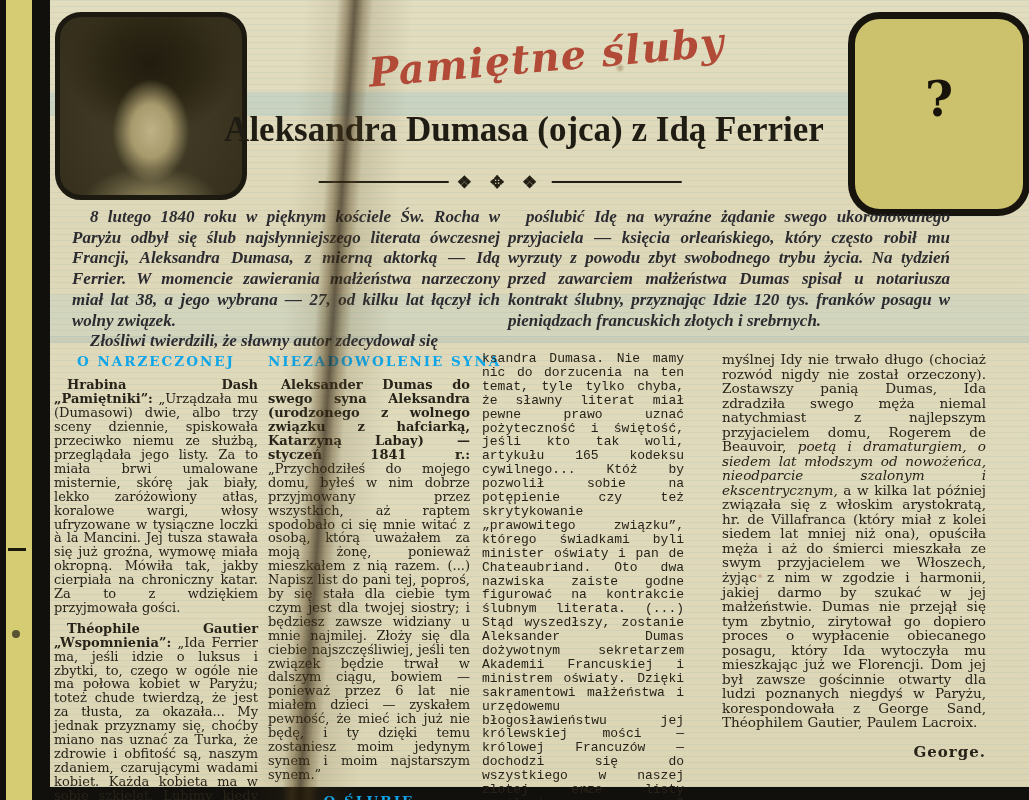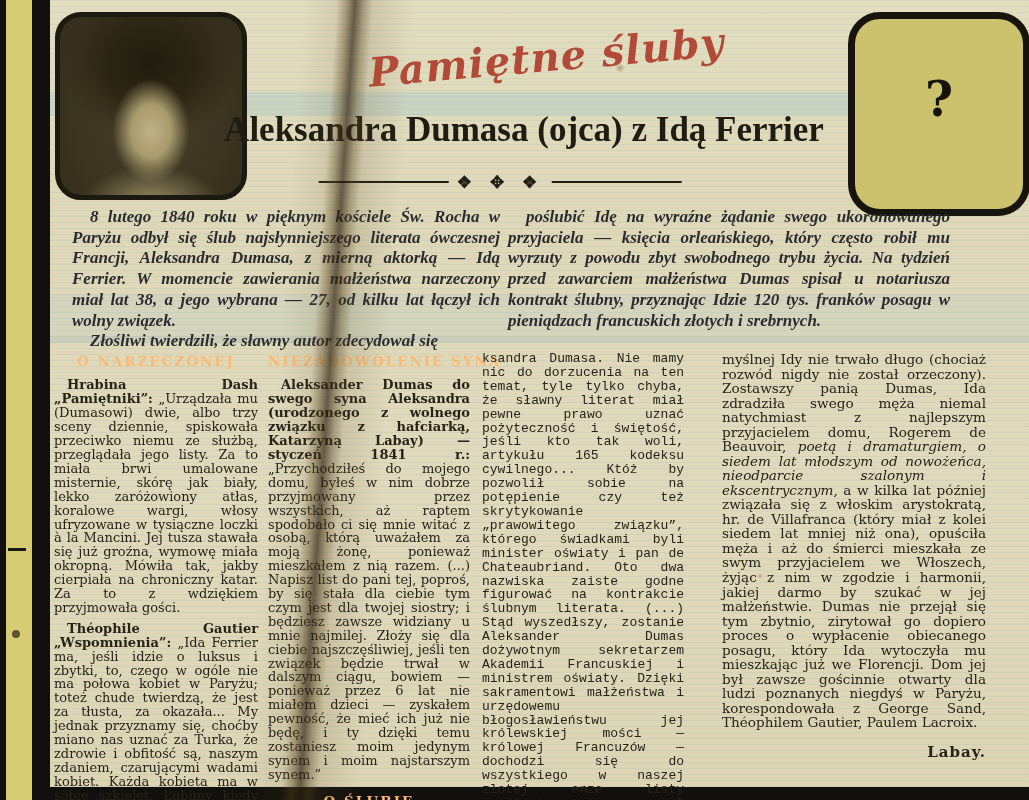--- a/index.html
+++ b/index.html
@@ -84,21 +84,21 @@
   .col{position:absolute;top:352px;bottom:16px;color:#272319;
     font-family:"DejaVu Serif",serif;font-size:13px;line-height:1.07;
     text-align:justify;z-index:6;}
   .col1{left:54px;width:204px;}
   .col2{left:268px;width:202px;}
   .col3{left:482px;width:202px;font-family:Liberation Mono, monospace;}
   .col4{left:722px;width:264px;font-size:13.6px;}
   .col p{margin:0 0 7px 0;text-indent:13px;}
   .sec-header{
     font-family:"DejaVu Serif",serif;font-weight:bold;font-size:13.5px;
-    letter-spacing:2px;color:#fdba74;text-align:center;margin:2px 0 10px 0;
+    letter-spacing:2px;color:#0ea5e9;text-align:center;margin:2px 0 10px 0;
     white-space:nowrap;
   }
   .sec-header.mid{margin-top:12px;}
   b.lead-in{font-weight:bold;margin-top:24px;}
   .stars{text-align:center;font-weight:bold;font-size:15px;letter-spacing:6px;margin:10px 0 8px 0;color:#272319;}
   .ital{font-style:italic;}
   .signature{text-align:right;font-weight:bold;font-size:15px;margin-top:14px;letter-spacing:1px;}
 </style>
 </head>
 <body>
@@ -146,17 +146,17 @@
 </div>
 
 <div class="col col3">
   <p style="text-indent:0">ksandra Dumasa. Nie mamy nic do dorzucenia na ten temat, tyle tylko chyba, że sławny literat miał pewne prawo uznać pożyteczność i świętość, jeśli kto tak woli, artykułu 165 kodeksu cywilnego... Któż by pozwolił sobie na potępienie czy też skrytykowanie „prawowitego związku”, którego świadkami byli minister oświaty i pan de Chateaubriand. Oto dwa nazwiska zaiste godne figurować na kontrakcie ślubnym literata. (...) Stąd wyszedłszy, zostanie Aleksander Dumas dożywotnym sekretarzem Akademii Francuskiej i ministrem oświaty. Dzięki sakramentowi małżeństwa i urzędowemu błogosławieństwu jej królewskiej mości — królowej Francuzów — dochodzi się do wszystkiego w naszej złotej erze listy cywilnej... O matrymoniomanio Zamku!”.</p>
   <div class="stars">* * *</div>
   <p class="ital">Małżeństwo tego króla życia wśród wyrobników pióra — jak żartobliwie nazywali przyjaciele Dumasa — i lekko-</p>
 </div>
 
 <div class="col col4">
   <p style="text-indent:0"><span>myślnej Idy nie trwało długo (chociaż rozwód nigdy nie został orzeczony). Zostawszy panią Dumas, Ida zdradziła swego męża niemal natychmiast z najlepszym przyjacielem domu, Rogerem de Beauvoir, </span><span class="ital">poetą i dramaturgiem, o siedem lat młodszym od nowożeńca, nieodparcie szalonym i ekscentrycznym,</span><span> a w kilka lat później związała się z włoskim arystokratą, hr. de Villafranca (który miał z kolei siedem lat mniej niż ona), opuściła męża i aż do śmierci mieszkała ze swym przyjacielem we Włoszech, żyjąc z nim w zgodzie i harmonii, jakiej darmo by szukać w jej małżeństwie. Dumas nie przejął się tym zbytnio, zirytował go dopiero proces o wypłacenie obiecanego posagu, który Ida wytoczyła mu mieszkając już we Florencji. Dom jej był zawsze gościnnie otwarty dla ludzi poznanych niegdyś w Paryżu, korespondowała z George Sand, Théophilem Gautier, Paulem Lacroix.</span></p>
-  <div class="signature">Labay.</div>
+  <div class="signature">George.</div>
 </div>
 
 <div class="fold-soft"></div>
 <div class="fold"></div>
 
 </body></html>

